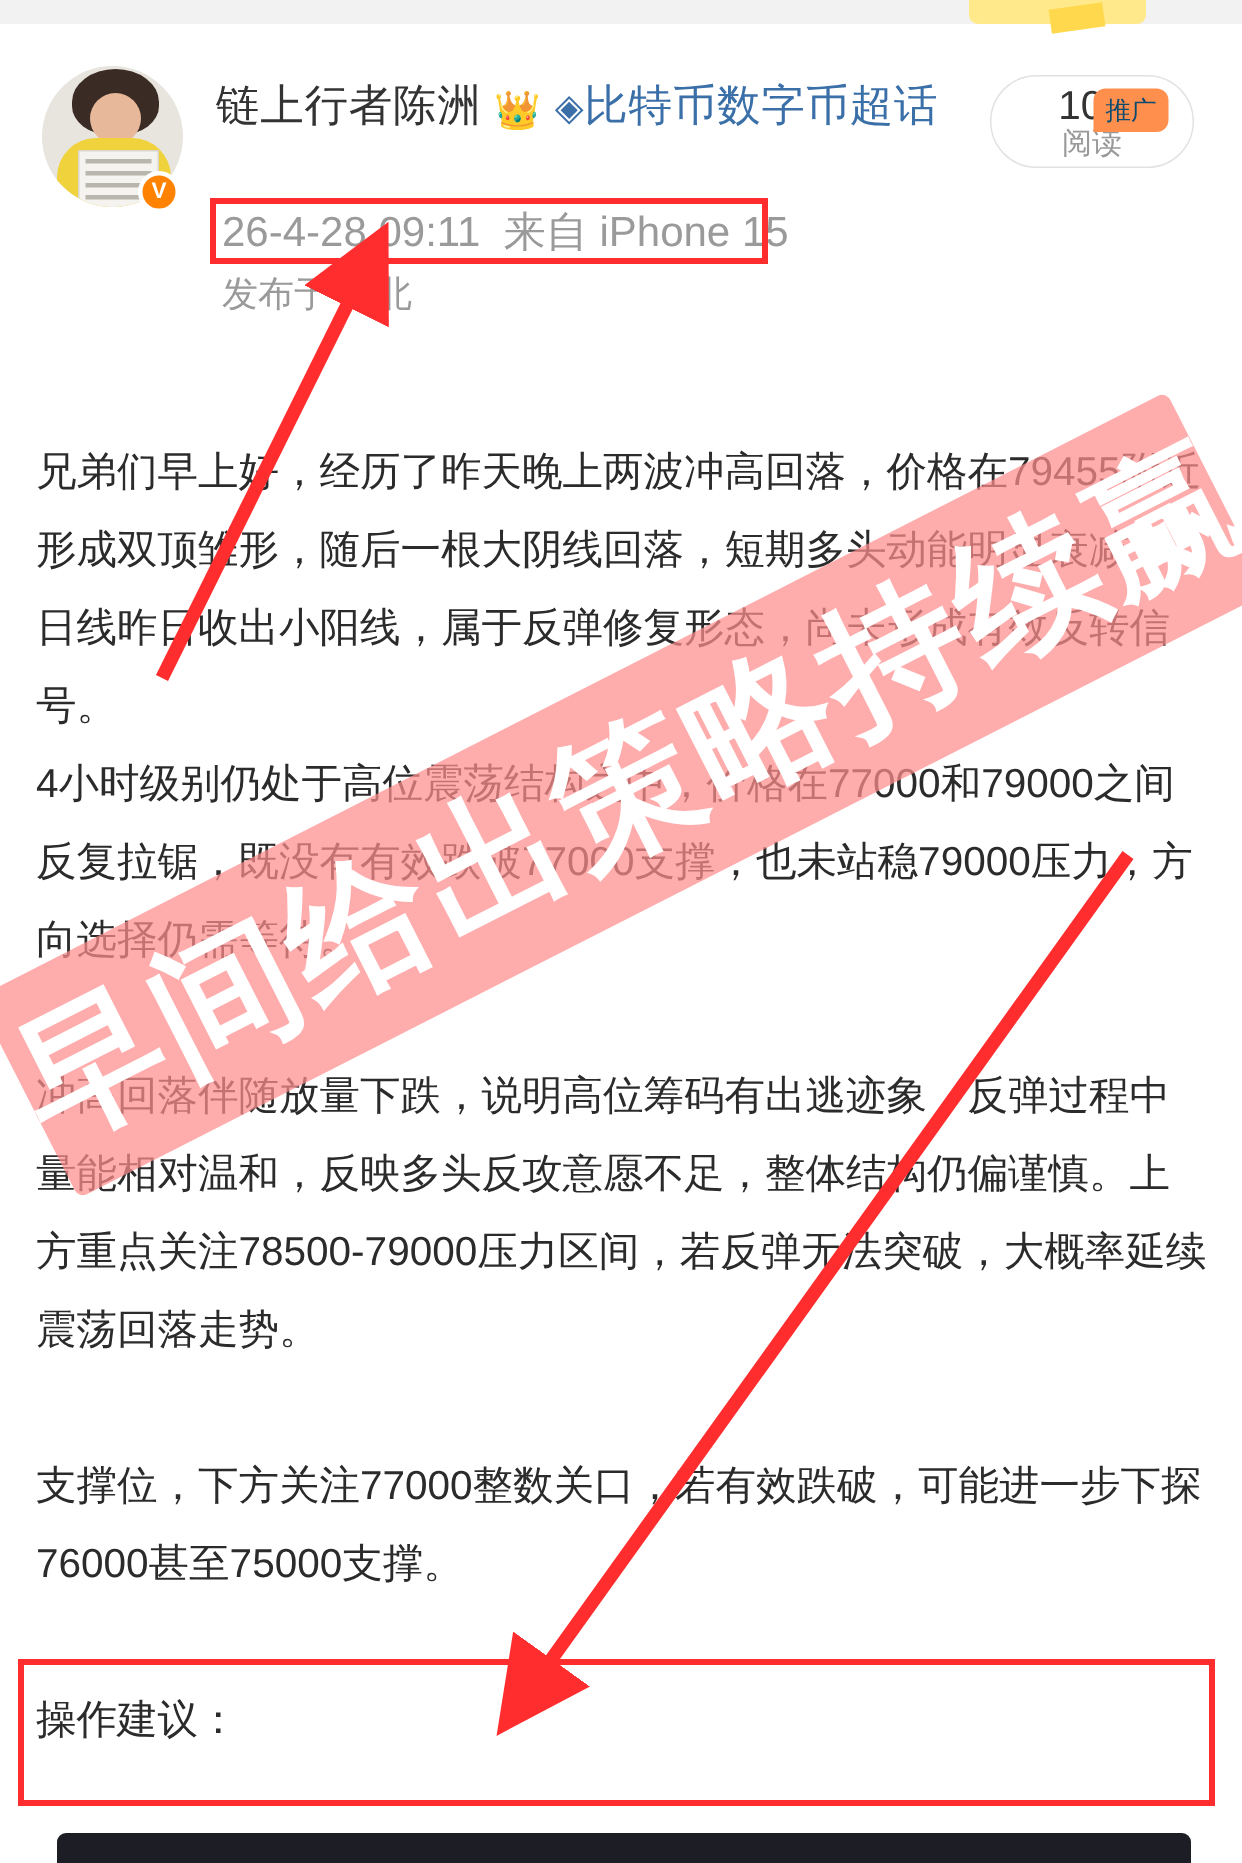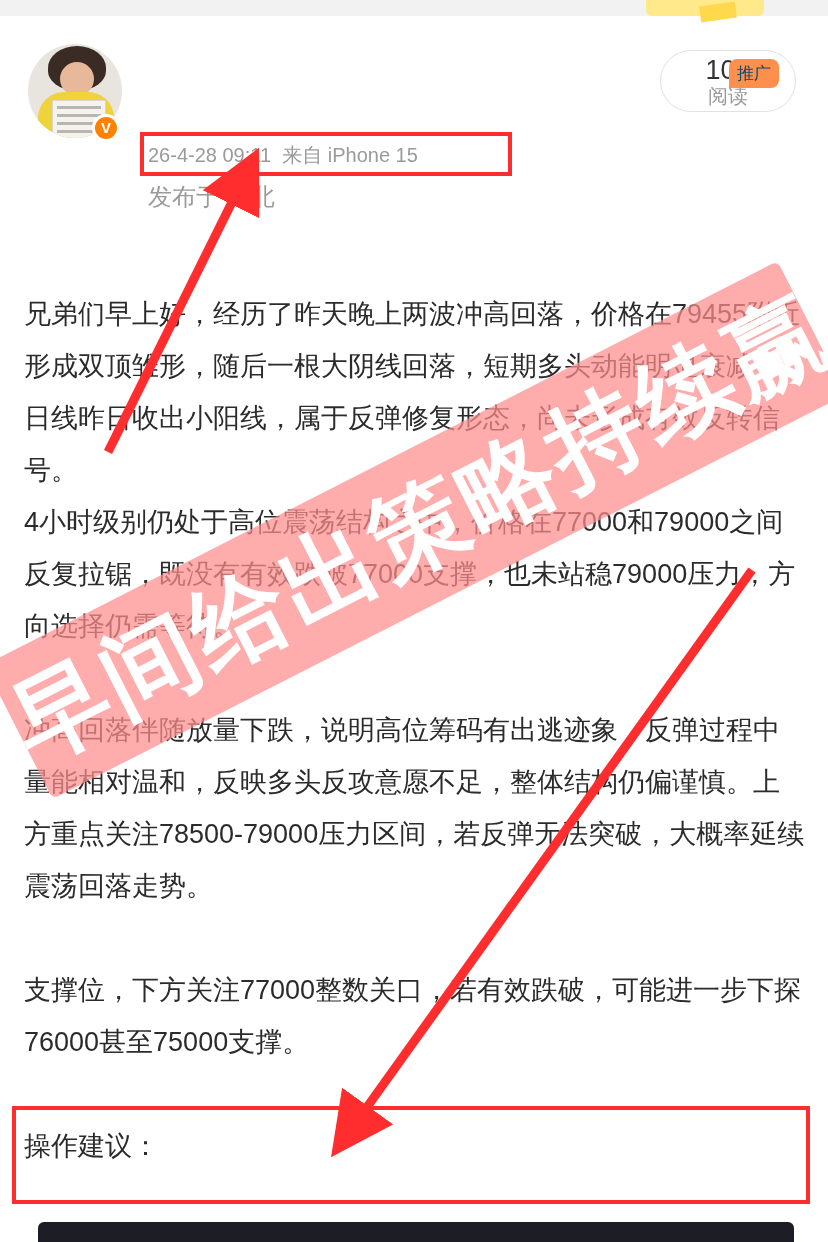--- a/index.html
+++ b/index.html
@@ -183,21 +183,21 @@
     font-size: 17px;
     padding: 3px 8px;
     border-radius: 8px 8px 8px 0;
   }
 
   
   .meta {
     position: absolute;
     left: 148px;
     top: 136px;
-    font-size: 20px;
+    font-size: 28px;
     color: #9a9a9a;
     line-height: 38px;
   }
   .meta-box {
     position: absolute;
     left: 140px;
     top: 132px;
     width: 372px;
     height: 44px;
     border: 4px solid #ff2d2d;
@@ -314,20 +314,25 @@
       <div class="body"></div>
       <div class="paper">
         <div class="ln"></div>
           <div class="ln"></div>
           <div class="ln"></div>
           <div class="ln"></div>
       </div>
     </div>
     <div class="verified">V</div>
 
+    <div class="name-row">
+      <span class="uname">链上行者陈洲</span>
+      <span class="crown">👑</span>
+      <span class="diamond">◈</span><span class="topic-link">比特币数字币超话</span>
+    </div>
 
     <div class="read-badge">
       <div class="num">104</div>
       <div class="lbl">阅读</div>
       <div class="promo-tag">推广</div>
     </div>
   </div>
 
   <div class="meta">
     <span>26-4-28 09:11</span>

